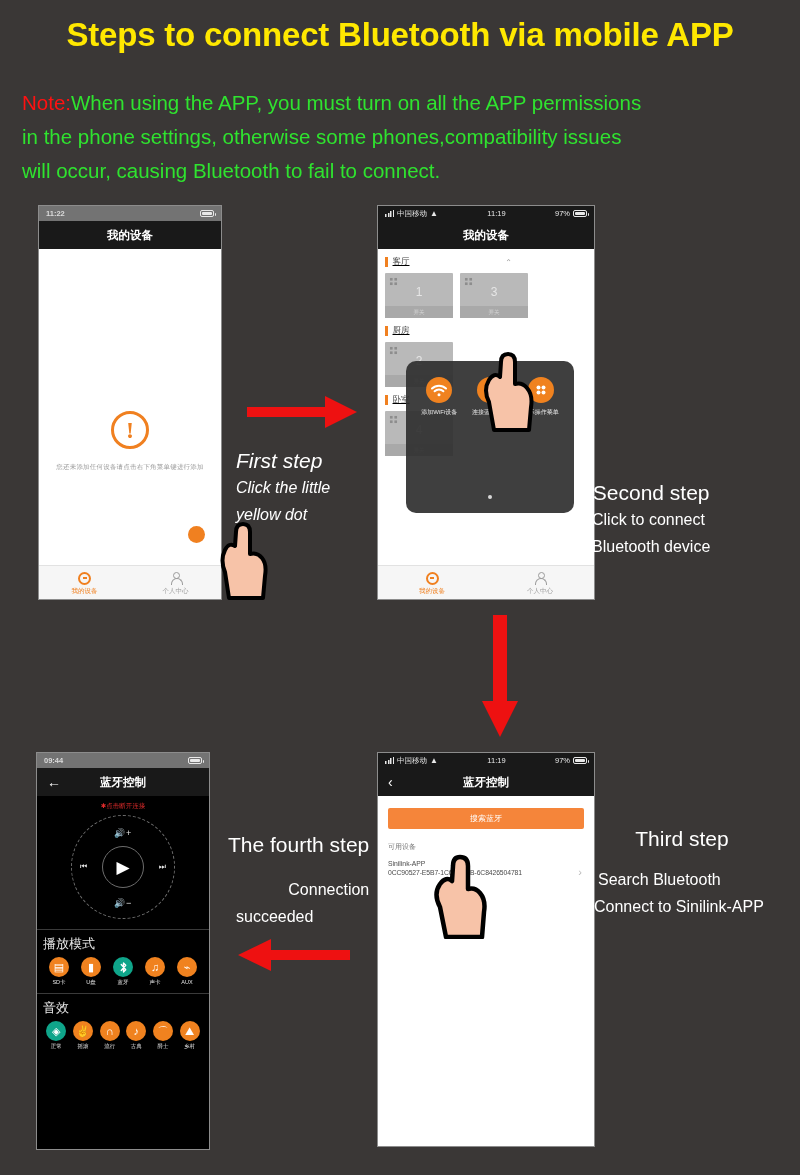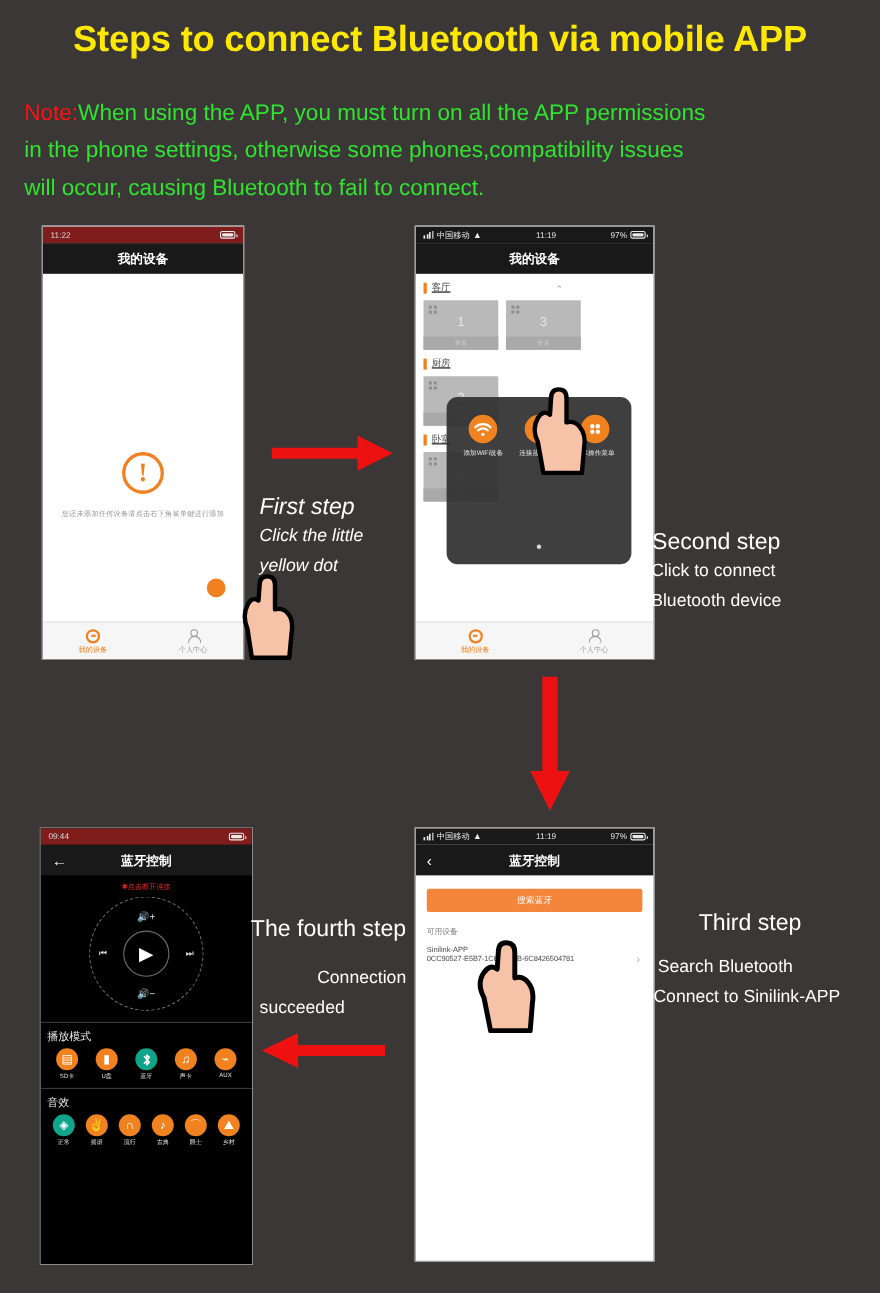--- a/index.html
+++ b/index.html
@@ -30,21 +30,21 @@
   
   .phone { position: absolute; background: #fff; overflow: hidden; }
   .phone.dark { background: #000; }
   .ph-border { border: 1px solid #8c8c8c; }
 
   .statusbar {
     display: flex; align-items: center; justify-content: space-between;
     padding: 0 7px; color: #e9e9e9; font-size: 7.5px; height: 15px;
     background: #191919;
   }
-  .statusbar.gray { background: #7f1d1d; color: #dcdcdc; }
+  .statusbar.gray { background: #737373; color: #dcdcdc; font-weight: bold; }
   .sb-left, .sb-right { display: flex; align-items: center; gap: 3px; }
   .sig { display: inline-block; width: 9px; height: 7px;
          background:
            linear-gradient(to top,#e9e9e9,#e9e9e9) 0 100%/1.5px 3px no-repeat,
            linear-gradient(to top,#e9e9e9,#e9e9e9) 2.5px 100%/1.5px 4.5px no-repeat,
            linear-gradient(to top,#e9e9e9,#e9e9e9) 5px 100%/1.5px 6px no-repeat,
            linear-gradient(to top,#e9e9e9,#e9e9e9) 7.5px 100%/1.5px 7px no-repeat; }
   .batt { display:inline-block; width:14px; height:7px; border:1px solid #e9e9e9;
           border-radius:2px; position:relative; }
   .batt::before { content:""; position:absolute; left:1px; top:1px; bottom:1px; right:1px;
@@ -138,21 +138,21 @@
   .search-btn { width: 100%; height: 21px; background:#f5853a; border-radius: 2px;
                 color:#fff; font-size: 8px; display:flex; align-items:center;
                 justify-content:center; }
   .avail-lbl { margin-top: 13px; font-size: 7px; color:#7a7a7a; }
   .dev-row { margin-top: 8px; position: relative; padding-right: 14px; }
   .dev-name { font-size: 6.8px; color:#4a4a4a; }
   .dev-uuid { font-size: 6.8px; color:#4a4a4a; margin-top: 2px; letter-spacing:-.1px; }
   .dev-row .arrow { position:absolute; right:2px; top: 6px; color:#b9b9b9; font-size: 11px; }
 
   
-  #phone4 { left: 36px; top: 752px; width: 194px; height: 398px; }
+  #phone4 { left: 36px; top: 752px; width: 174px; height: 398px; }
   .p4-body { background:#000; height: 355px; position: relative; }
   .disc-text { text-align:center; color:#e02b2b; font-size: 6.5px; padding-top: 6px; }
   .disc-text .ico { color:#e02b2b; }
   .dial-wrap { position: relative; height: 118px; }
   .dial {
     position:absolute; left:50%; top: 4px; transform: translateX(-50%);
     width: 104px; height: 104px; border-radius:50%;
     border: 1px dashed #6d6d6d;
   }
   .dial-inner {
@@ -163,21 +163,21 @@
   }
   .dial .d-top, .dial .d-bot, .dial .d-left, .dial .d-right {
     position:absolute; color:#e6e6e6; font-size: 9px;
   }
   .dial .d-top { left:50%; top: 12px; transform:translateX(-50%); }
   .dial .d-bot { left:50%; bottom: 10px; transform:translateX(-50%); }
   .dial .d-left { left: 8px; top:50%; transform:translateY(-50%); font-size: 8px; }
   .dial .d-right { right: 8px; top:50%; transform:translateY(-50%); font-size: 8px; }
 
   .panel { border-top: 1px solid #3a3a3a; padding: 5px 6px 7px; }
-  .panel-title { color:#e8e8e8; font-size: 10px; margin-bottom: 4px; }
+  .panel-title { color:#e8e8e8; font-size: 13px; margin-bottom: 4px; }
   .icon-row { display:flex; justify-content: space-around; }
   .icon-cell { display:flex; flex-direction:column; align-items:center; gap:2px; }
   .icon-circle { width: 20px; height: 20px; border-radius:50%; background:#f0821f;
                  display:flex; align-items:center; justify-content:center;
                  color:#fff; font-size: 11px; line-height:1; }
   .icon-circle.teal { background:#0fa58a; }
   .icon-lbl { color:#e3e3e3; font-size: 5.5px; white-space: nowrap; }
 
   
   .cap { position:absolute; color:#fff; font-family:"Liberation Sans", sans-serif; }

